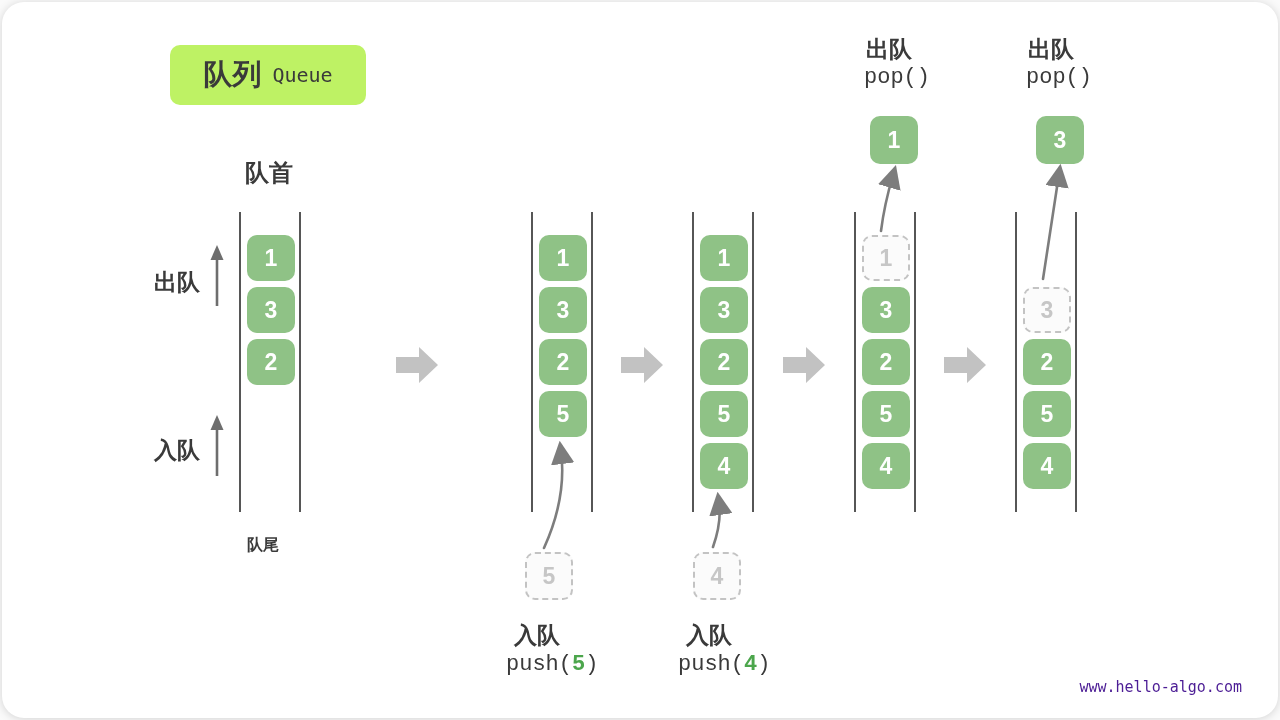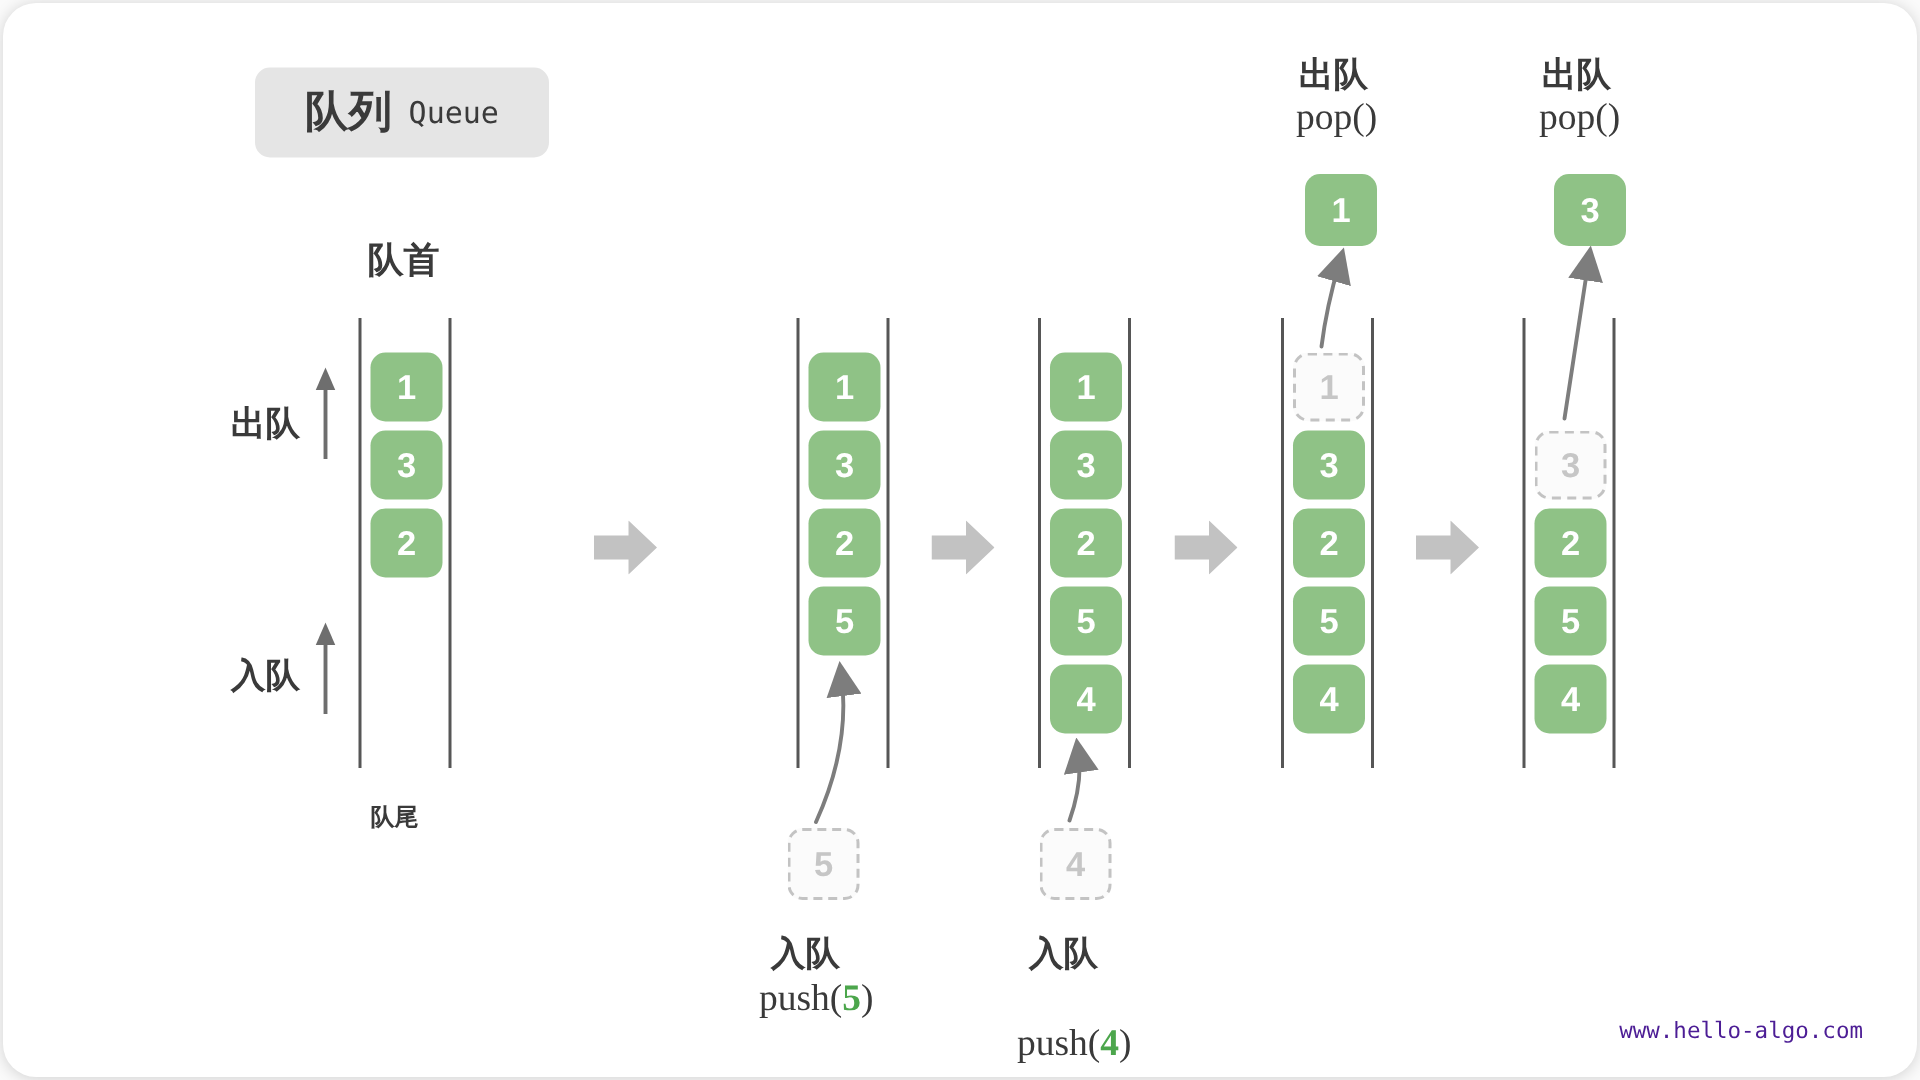--- a/index.html
+++ b/index.html
@@ -13,21 +13,21 @@
     position: absolute; left: 2px; top: 2px;
     width: 1276px; height: 716px;
     background: #ffffff;
     border-radius: 22px;
     box-shadow: 0 1px 10px rgba(0,0,0,0.16);
   }
   
   .title-box {
     position: absolute; left: 168px; top: 43px;
     width: 196px; height: 60px;
-    background: #e5e5e5; border-radius: 10px;
+    background: #bef264; border-radius: 10px;
     display: flex; align-items: center; justify-content: center;
     gap: 11px;
   }
   .title-zh { font-size: 29px; font-weight: bold; color: #3a3a3a; }
   .title-en { font-family: "DejaVu Sans Mono", monospace; font-size: 20px; color: #3a3a3a; }
 
   
   .zh-label { position: absolute; font-weight: bold; color: #3a3a3a; font-size: 23px; white-space: nowrap; }
   .front-label { left: 236px; top: 155px; width: 62px; text-align: center; font-size: 24px; }
   .rear-label  { left: 245px; top: 533px; width: 62px; text-align: left; font-size: 16px; }
@@ -71,28 +71,28 @@
   }
   .in5 { left: 523px; top: 550px; }
   .in4 { left: 691px; top: 550px; }
   .popped { background: #8fc286; color: #ffffff; }
   .pop1-block { left: 868px; top: 114px; }
   .pop2-block { left: 1034px; top: 114px; }
 
   
   .code {
     position: absolute;
-    font-family: Liberation Serif, serif;
-    font-size: 25px; color: #3a3a3a; white-space: nowrap;
+    font-family: Liberation Mono, monospace;
+    font-size: 22px; color: #3a3a3a; white-space: nowrap;
   }
   .code .arg { color: #4ca64c; font-weight: bold; }
   .push5-zh { left: 512px; top: 618px; }
   .push5-code { left: 504px; top: 650px; }
   .push4-zh { left: 684px; top: 618px; }
-  .push4-code { left: 676px; top: 680px; }
+  .push4-code { left: 676px; top: 650px; }
   .pop1-zh { left: 864px; top: 32px; }
   .pop1-code { left: 862px; top: 63px; }
   .pop2-zh { left: 1026px; top: 32px; }
   .pop2-code { left: 1024px; top: 63px; }
 
   .svg-abs { position: absolute; }
   .watermark {
     position: absolute; right: 36px; top: 676px;
     font-family: "DejaVu Sans Mono", monospace;
     font-size: 15px; color: #4c1d95;

